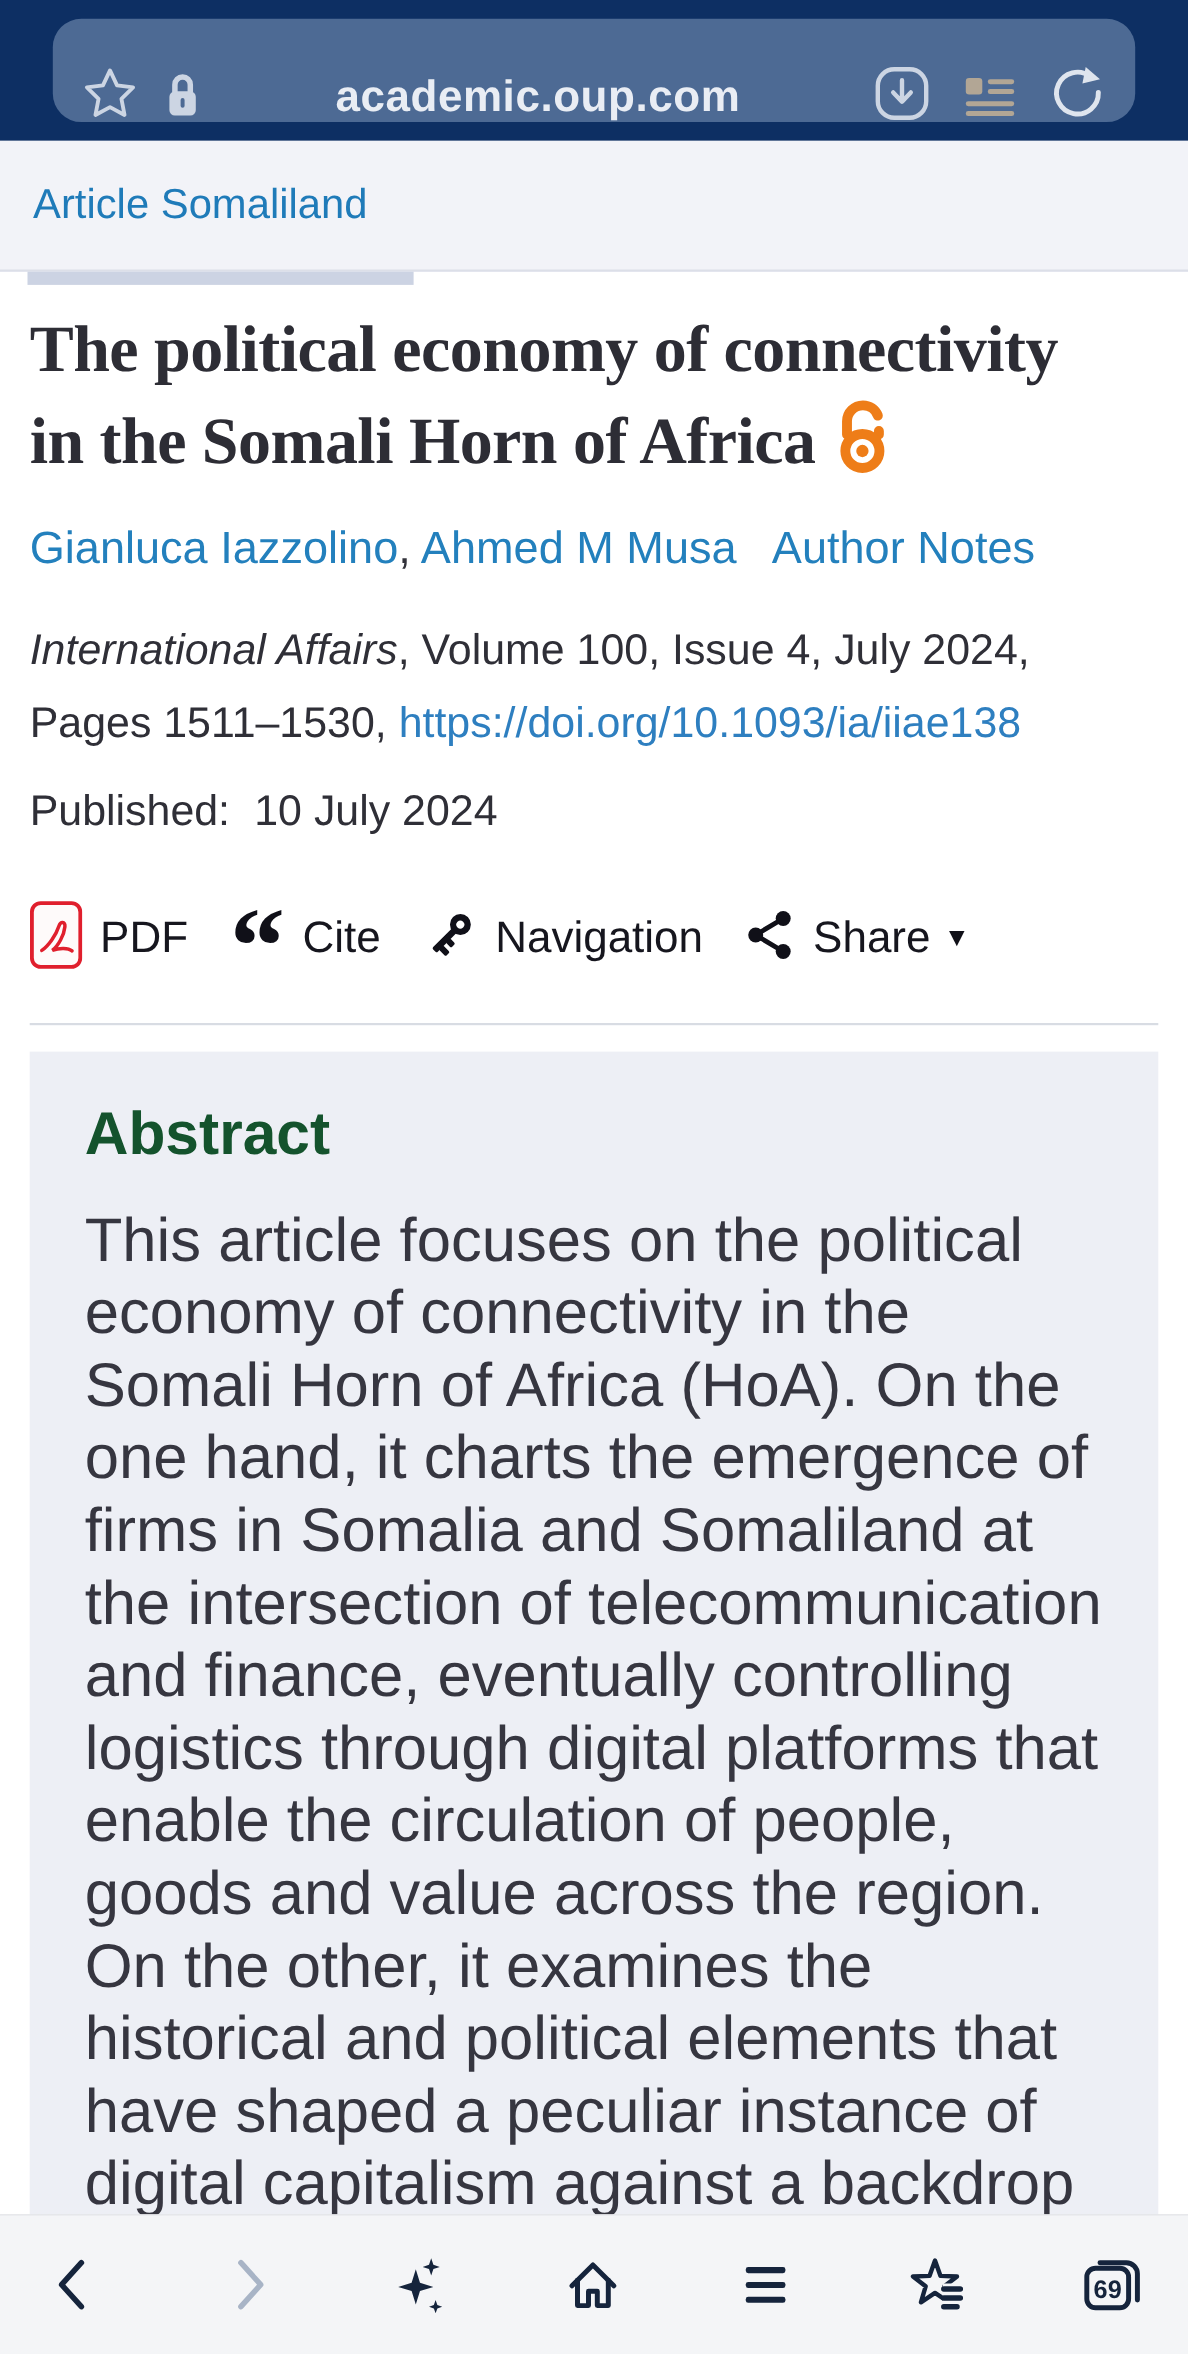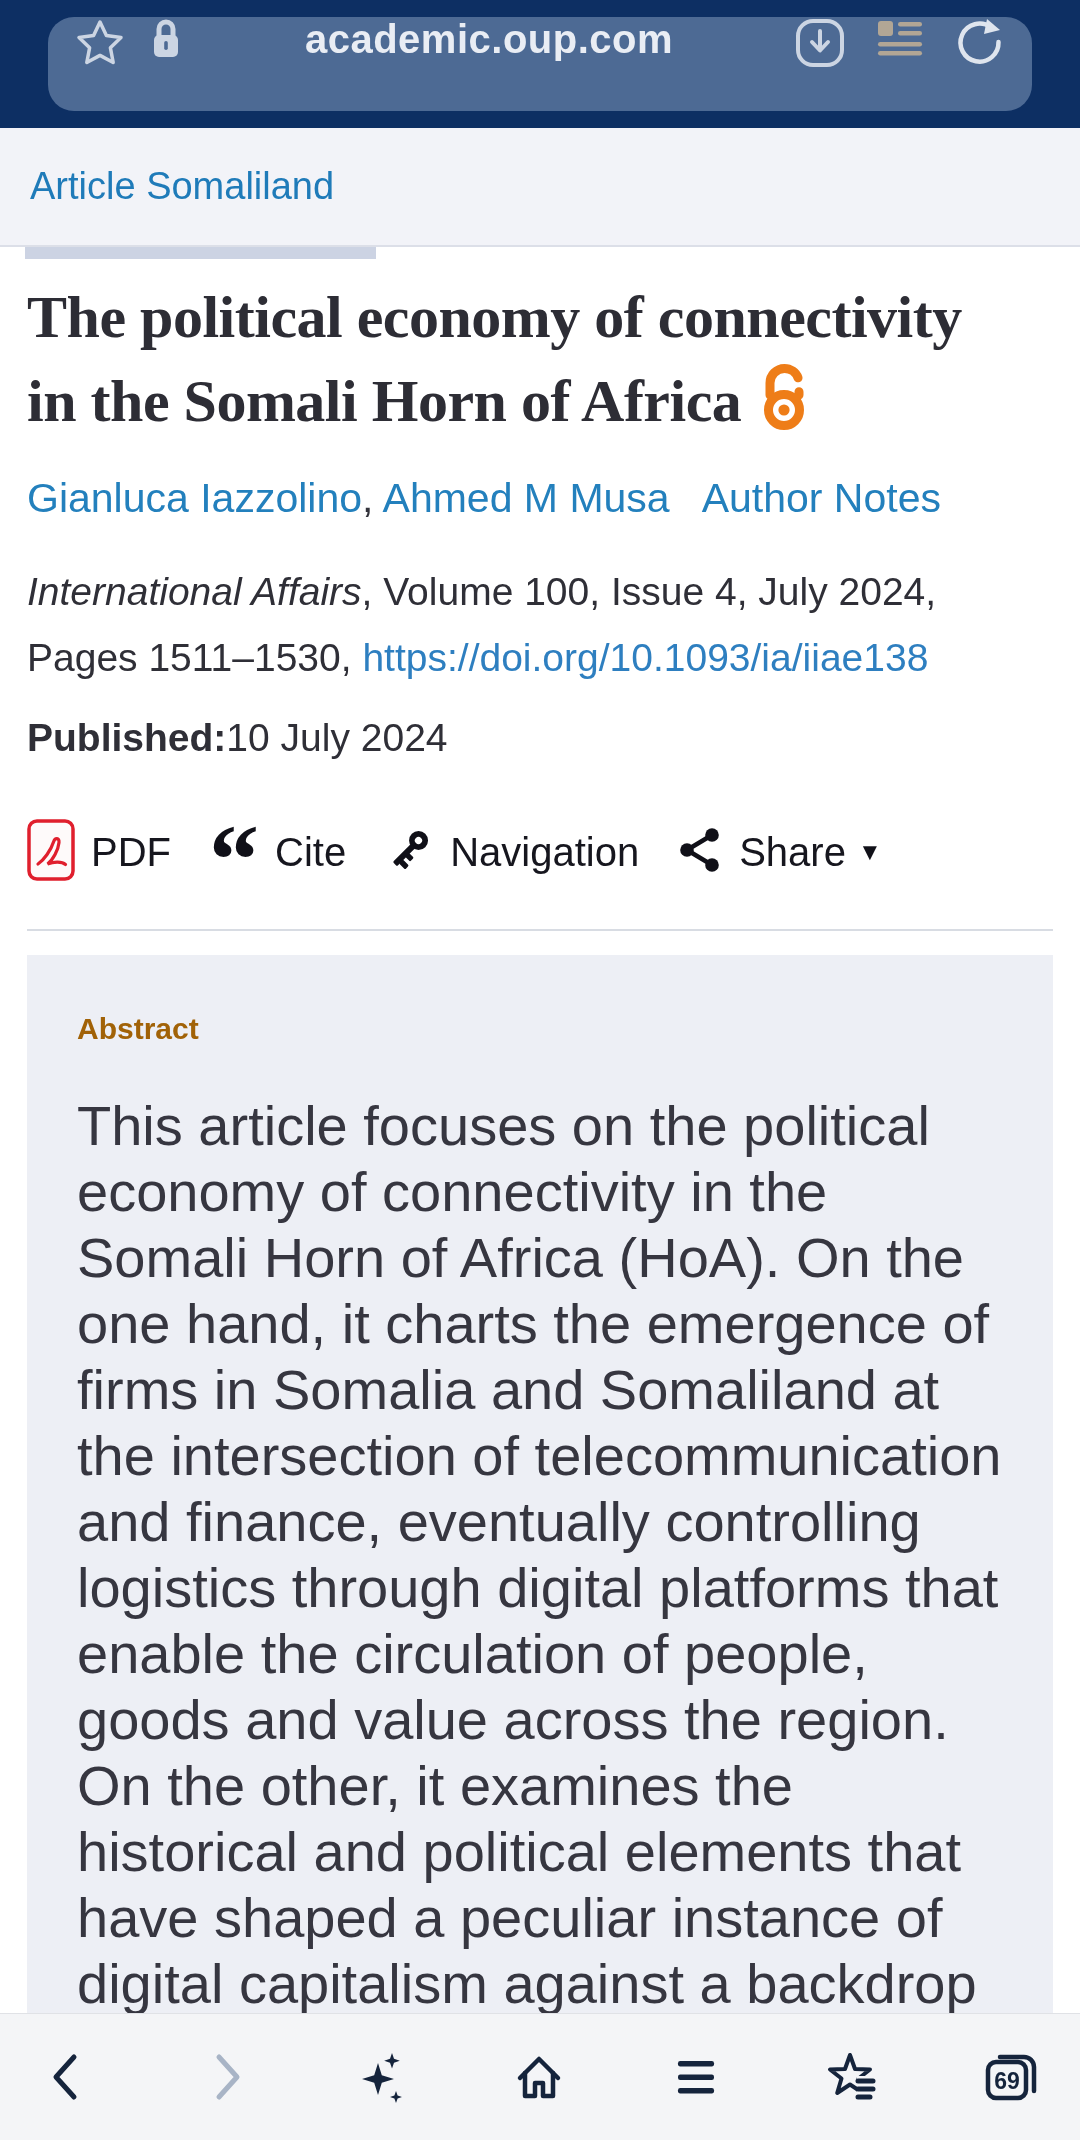--- a/index.html
+++ b/index.html
@@ -17,21 +17,21 @@
     height: 128px;
     background: #0d2f63;
     padding: 17px 48px;
   }
   .urlbar {
     position: relative;
     height: 94px;
     background: #4d6a94;
     border-radius: 26px;
     display: flex;
-    align-items: flex-start;
+    align-items: flex-end;
     padding: 0 26px;
   }
   .urlbar .icon { flex: 0 0 auto; display: flex; align-items: center; justify-content: center; }
   .url-text {
     flex: 1 1 auto;
     text-align: center;
     color: #e9edf4;
     font-size: 40px;
     font-weight: 600;
     letter-spacing: 0.5px;
@@ -94,21 +94,21 @@
   }
   .citation em { }
   .citation a { color: #2e7fc0; text-decoration: none; cursor: pointer; word-break: break-all; }
 
   .published {
     margin-top: 14px;
     font-size: 39px;
     line-height: 66px;
     color: #2f2f37;
   }
-  .published b { font-weight: 700; }
+  .published b { font-weight: 400; margin-right: 22px; }
 
   
   .toolbar {
     margin-top: 48px;
     display: flex;
     align-items: center;
   }
   .tool {
     display: flex;
     align-items: center;
@@ -142,24 +142,24 @@
   
   .abstract {
     margin-top: 24px;
     width: 1026px;
     height: 1119px;
     background: #edeff5;
     padding: 46px 50px;
     overflow: hidden;
   }
   .abstract h2 {
-    font-size: 30px;
+    font-size: 55px;
     line-height: 56px;
     font-weight: 700;
-    color: #a16207;
+    color: #14532d;
   }
   .abstract p {
     margin-top: 36px;
     font-family: Liberation Sans, sans-serif;
     font-size: 56px;
     line-height: 66px;
     color: #363640;
   }
 
   

